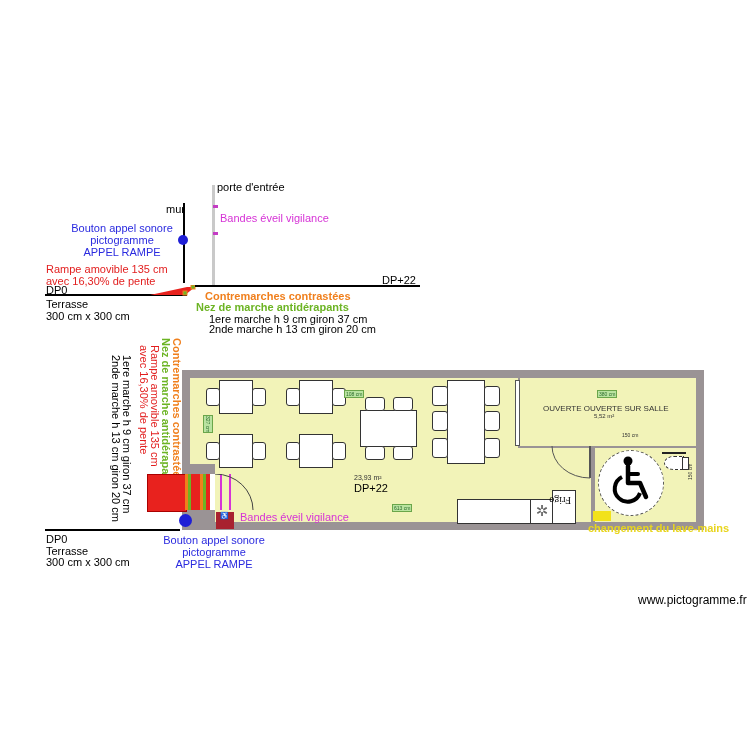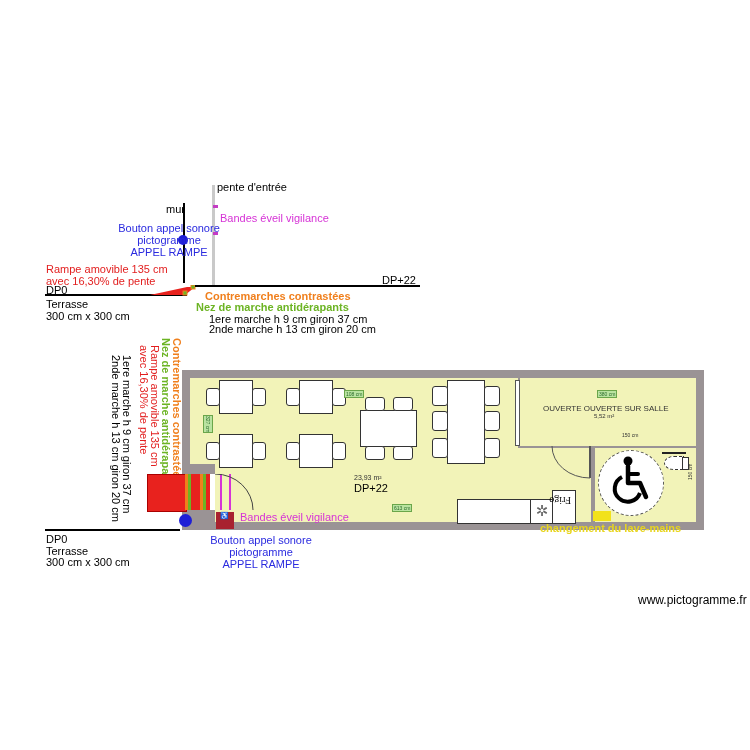--- a/index.html
+++ b/index.html
@@ -1,19 +1,19 @@
 <!DOCTYPE html>
 <html><head>
 <meta charset="utf-8">
 <style>
   html, body { margin:0; padding:0; background:#ffffff; }
   body { width:750px; height:750px; position:relative; overflow:hidden; font-family:"Liberation Sans", sans-serif; }
   .abs { position:absolute; }
   .txt { position:absolute; white-space:nowrap; font-size:11px; line-height:12px; color:#000; font-family:"Liberation Sans", sans-serif; }
-  .blue { color:#2a2adf;margin-left:47px; }
+  .blue { color:#2a2adf; }
   .red { color:#e21e1e; }
   .orange { color:#f07f1c; }
   .green { color:#6cb424; }
   .magenta { color:#d632d6; }
   .yellow { color:#e8d51f; font-weight:bold; }
   .center { text-align:center; }
   .line { position:absolute; background:#000; }
   .wall { position:absolute; background:#9a9395; }
   .floor { position:absolute; background:#f2f3b8; }
   .table { position:absolute; background:#fff; border:1px solid #333; }
@@ -25,21 +25,21 @@
 <body>
 
 <div>
 
   <div class="line" style="left:183px;top:203px;width:2px;height:80px;"></div>
   <div class="txt" style="left:166px;top:203px;">mur</div>
 
   <div class="abs" style="left:178px;top:235px;width:10px;height:10px;border-radius:50%;background:#1f1fd6;"></div>
 
   <div class="abs" style="left:212px;top:185px;width:3px;height:100px;background:#c9c9c9;"></div>
-  <div class="txt" style="left:217px;top:181px;">pente d'entrée</div>
+  <div class="txt" style="left:217px;top:181px;">porte d'entrée</div>
   <div class="abs" style="left:213px;top:205px;width:5px;height:3px;background:#c43cc4;"></div>
   <div class="abs" style="left:213px;top:232px;width:5px;height:3px;background:#c43cc4;"></div>
   <div class="txt magenta" style="left:220px;top:212px;">Bandes éveil vigilance</div>
 
   <div class="txt blue center" style="left:70px;top:222px;width:104px;">
     <div>Bouton appel sonore</div>
     <div>pictogramme</div>
     <div>APPEL RAMPE</div>
   </div>
 
@@ -99,21 +99,21 @@
     <circle cx="20" cy="6" r="4.5" fill="#000"></circle>
     <path d="M20 11 L20 28 L32 28 L38 42" stroke="#000" stroke-width="4.5" fill="none" stroke-linecap="round" stroke-linejoin="round"></path>
     <path d="M20 19 L30 19" stroke="#000" stroke-width="4" stroke-linecap="round"></path>
     <path d="M14 22 A13 13 0 1 0 32 38" stroke="#000" stroke-width="4" fill="none"></path>
   </svg>
   <div class="abs" style="left:664px;top:456px;width:18px;height:12px;border:1px dashed #333;border-radius:50% 0 0 50%;background:#fff;"></div>
   <div class="abs" style="left:682px;top:457px;width:5px;height:11px;border:1px solid #333;background:#fff;"></div>
   <div class="abs" style="left:662px;top:452px;width:24px;height:2px;background:#222;"></div>
   <div class="txt" style="left:684px;top:480px;font-size:5px;color:#333;transform:rotate(-90deg);transform-origin:left top;">150 cm</div>
   <div class="abs" style="left:593px;top:511px;width:18px;height:10px;background:#f2e21b;"></div>
-  <div class="txt yellow" style="left:540px;top:522px;">changement du lave-mains</div>
+  <div class="txt yellow" style="left:588px;top:522px;">changement du lave-mains</div>
 
   <svg class="abs" style="left:551px;top:446px;" width="40" height="34">
     <path d="M1 0 A38 32 0 0 0 39 32" stroke="#555" stroke-width="1" fill="none"></path>
     <line x1="39" y1="0" x2="39" y2="32" stroke="#555" stroke-width="2"></line>
   </svg>
 
   <div class="abs" style="left:457px;top:499px;width:72px;height:23px;background:#fff;border:1px solid #333;"></div>
   <div class="abs" style="left:530px;top:499px;width:22px;height:23px;background:#fff;border:1px solid #333;font-size:15px;line-height:22px;text-align:center;color:#666;">✲</div>
   <div class="abs" style="left:552px;top:490px;width:22px;height:32px;background:#fff;border:1px solid #333;"></div>
   <div class="txt" style="left:555px;top:494px;font-family:'Liberation Serif', serif;font-size:10px;transform:rotate(180deg);transform-origin:center;width:16px;">Frigo</div>

